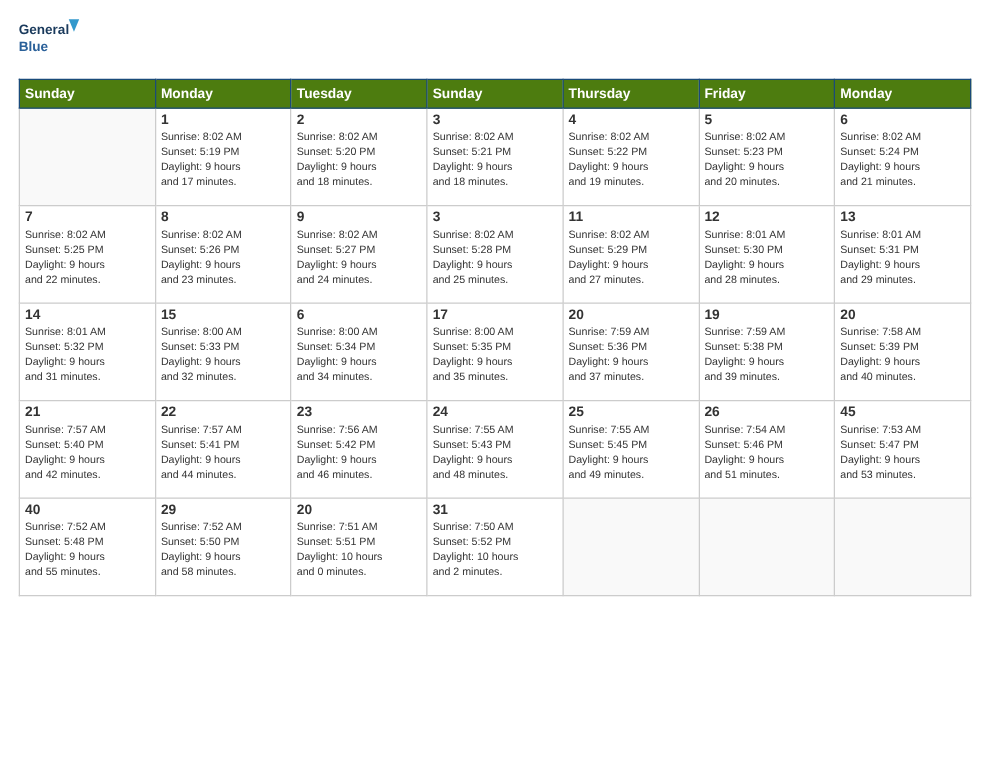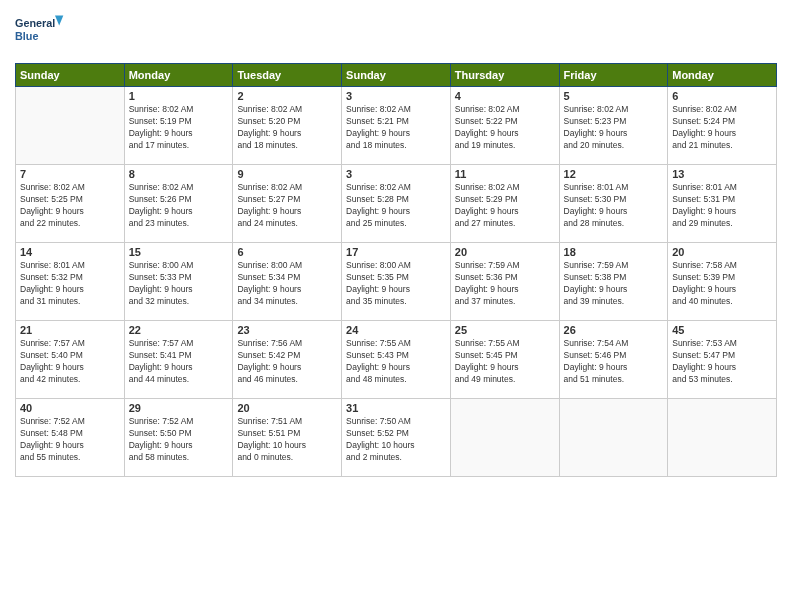--- a/index.html
+++ b/index.html
@@ -179,21 +179,21 @@
           </td>
           <td>
             <span class="day-num">17</span>
             <div class="day-info">Sunrise: 8:00 AM<br>Sunset: 5:35 PM<br>Daylight: 9 hours<br>and 35 minutes.</div>
           </td>
           <td>
             <span class="day-num">20</span>
             <div class="day-info">Sunrise: 7:59 AM<br>Sunset: 5:36 PM<br>Daylight: 9 hours<br>and 37 minutes.</div>
           </td>
           <td>
-            <span class="day-num">18</span>
+            <span class="day-num">19</span>
             <div class="day-info">Sunrise: 7:59 AM<br>Sunset: 5:38 PM<br>Daylight: 9 hours<br>and 39 minutes.</div>
           </td>
           <td>
             <span class="day-num">20</span>
             <div class="day-info">Sunrise: 7:58 AM<br>Sunset: 5:39 PM<br>Daylight: 9 hours<br>and 40 minutes.</div>
           </td>
         </tr>
         <tr>
           <td>
             <span class="day-num">21</span>

